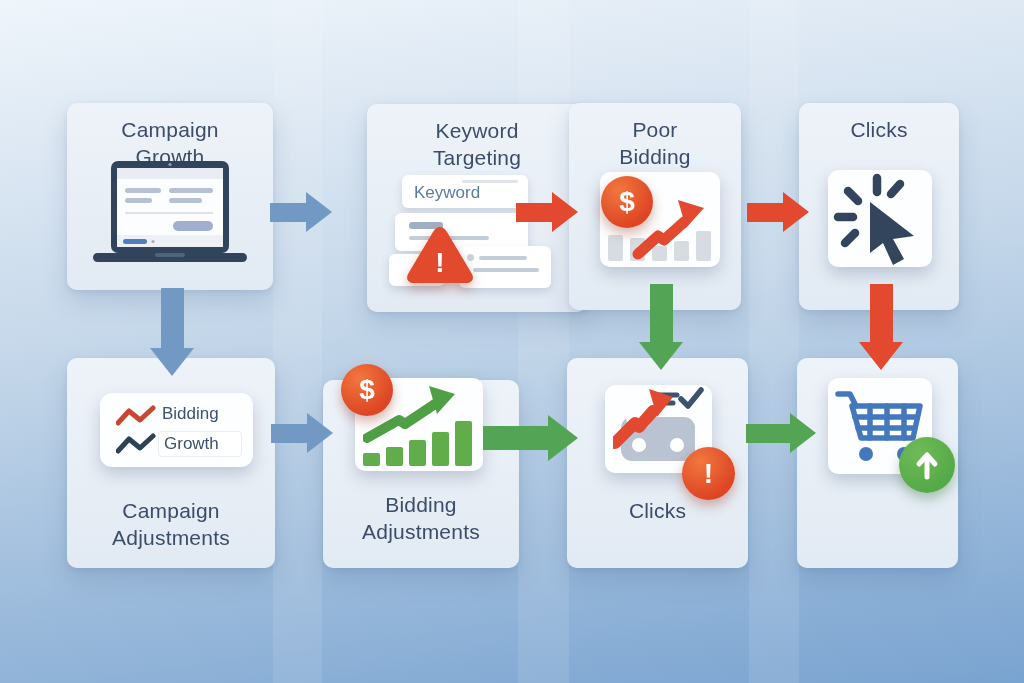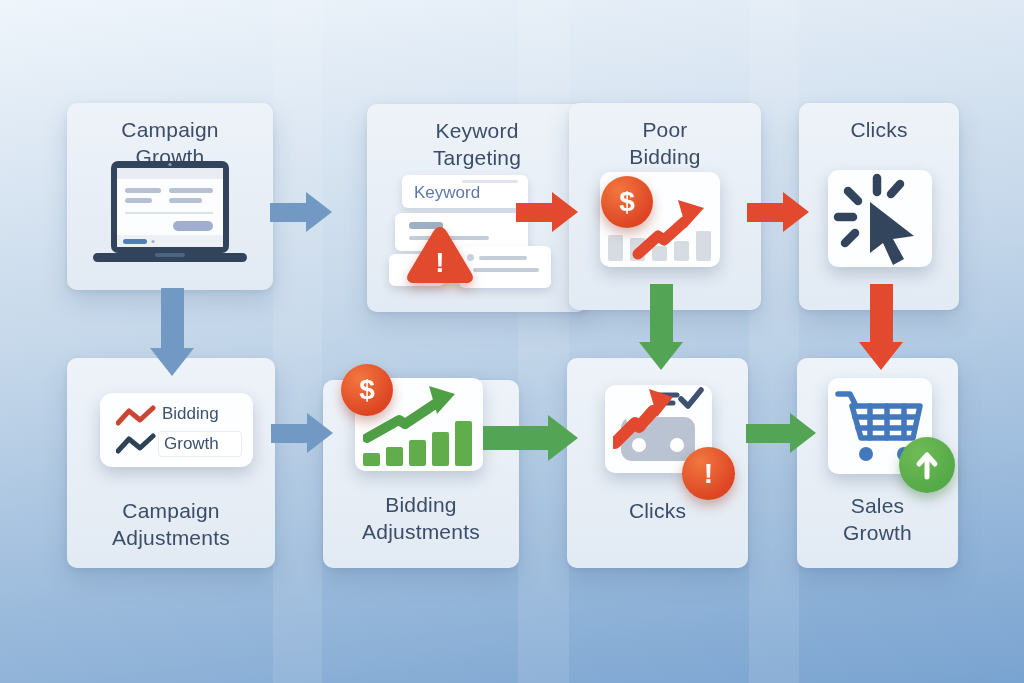--- a/index.html
+++ b/index.html
@@ -102,21 +102,21 @@
       <div class="gline" style="left:8px;top:8px;width:7px;height:7px;border-radius:50%;background:#c9d2dd;"></div>
       <div class="gline" style="left:20px;top:10px;width:48px;height:4px;"></div>
       <div class="gline" style="left:14px;top:22px;width:66px;height:4px;"></div>
     </div>
     <svg style="position:absolute;left:37px;top:119px;z-index:3;filter:drop-shadow(0 6px 6px rgba(150,60,40,.35));" width="72" height="64" viewBox="0 0 72 64">
       <path d="M36 4 Q40 4 43 9 L68 51 Q71 58 64 60 L8 60 Q1 58 4 51 L29 9 Q32 4 36 4 Z" fill="#e14a2c"></path>
     </svg>
     <div class="warn-mark" style="left:37px;top:119px;width:72px;height:56px;font-size:28px;">!</div>
   </div>
 
-  <div class="node" style="left:569px;top:103px;width:192px;height:207px;">
+  <div class="node" style="left:569px;top:103px;width:172px;height:207px;">
     <div class="node-title">
       <span>Poor</span><br>
       <span>Bidding</span>
     </div>
     <div class="icard" style="left:31px;top:69px;width:120px;height:95px;">
       <svg style="position:absolute;left:4px;bottom:6px;" width="112" height="60" viewBox="0 0 112 60">
         <rect x="4" y="34" width="15" height="26" rx="2" fill="#d7dce2"></rect>
         <rect x="26" y="37" width="15" height="23" rx="2" fill="#d7dce2"></rect>
         <rect x="48" y="45" width="15" height="15" rx="2" fill="#d7dce2"></rect>
         <rect x="70" y="40" width="15" height="20" rx="2" fill="#d7dce2"></rect>
@@ -229,24 +229,20 @@
         </g>
         <circle cx="32" cy="68" r="7" fill="#4478bd"></circle>
         <circle cx="70" cy="68" r="7" fill="#4478bd"></circle>
       </svg>
       <div class="badge greenb" style="left:71px;top:59px;width:56px;height:56px;">
         <svg width="26" height="30" viewBox="0 0 26 30">
           <path d="M13 27 V7 M13 5 L5 14 M13 5 L21 14" fill="none" stroke="#ffffff" stroke-width="5" stroke-linecap="round" stroke-linejoin="round"></path>
         </svg>
       </div>
     </div>
-    <div class="node-title" style="top:135px;padding-top:0;">
-      <span>Sales</span><br>
-      <span>Growth</span>
-    </div>
   </div>
 
   <div class="arrow right blue" style="left:270px;top:192px;width:62px;height:40px;">
     <i class="shaft"></i>
       <i class="head"></i>
   </div>
   <div class="arrow right red" style="left:516px;top:192px;width:62px;height:40px;">
     <i class="shaft"></i>
       <i class="head"></i>
   </div>

